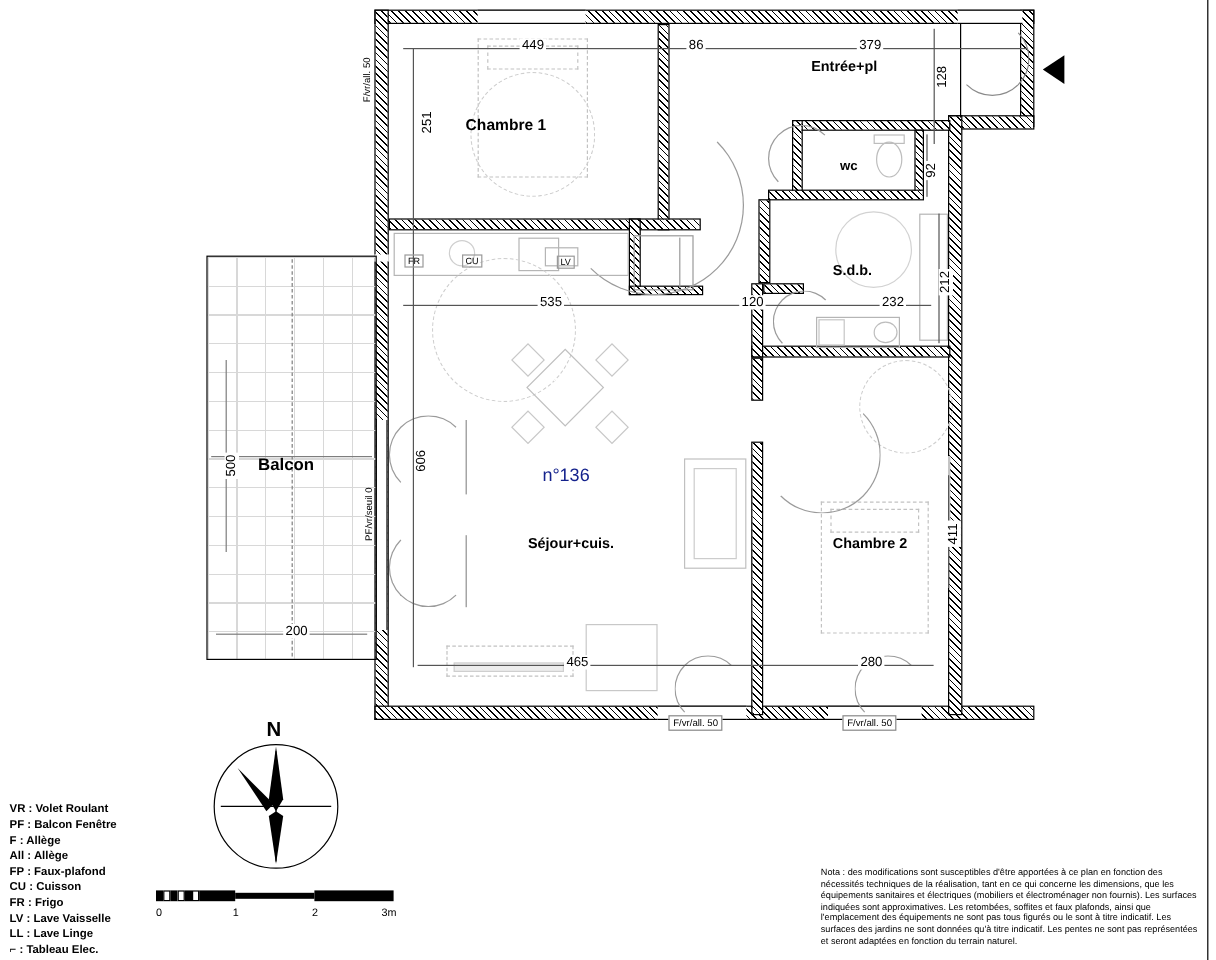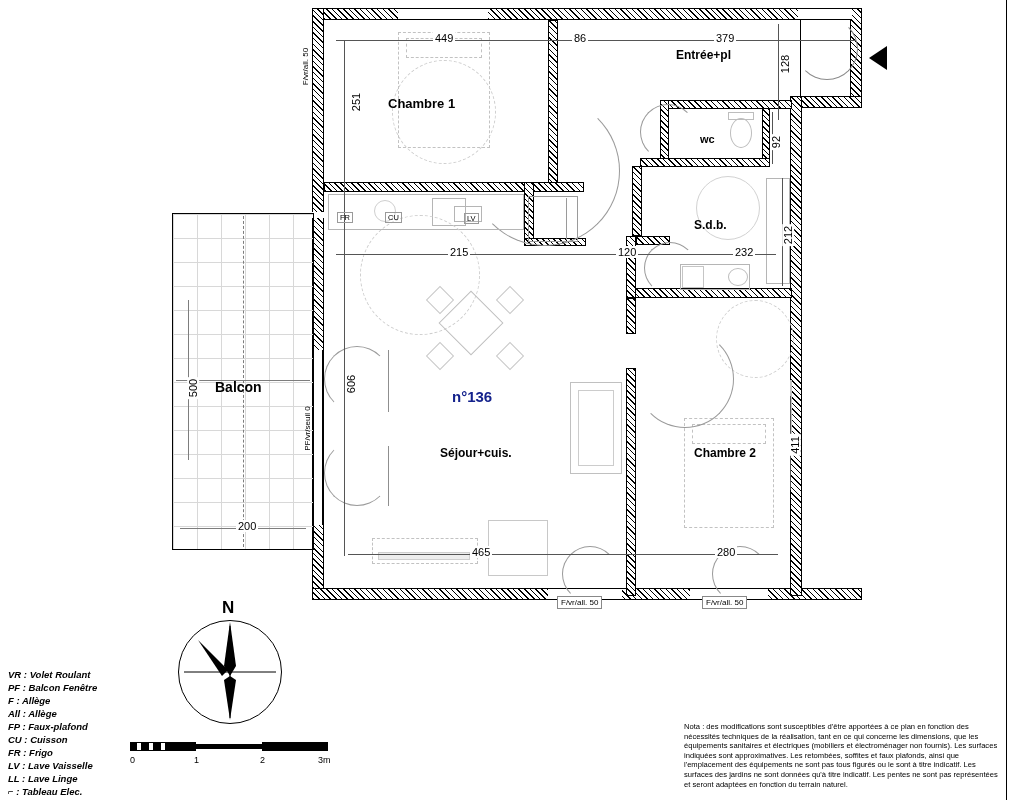--- a/index.html
+++ b/index.html
@@ -94,34 +94,34 @@
     border: 1px solid #000;
     background:
       repeating-linear-gradient(to right, #d8d8d8 0 1px, transparent 1px 24px),
       repeating-linear-gradient(to bottom, #d8d8d8 0 1px, transparent 1px 24px);
   }
 
   
   #unit-number {
     position: absolute;
     left: 452px; top: 388px;
-    font-size: 15px; font-weight: bold;
+    font-size: 15px; font-weight: normal;
     color: #14228c;
   }
 
   
   #legend {
     position: absolute;
     left: 8px; top: 668px;
     font-size: 9.5px;
     font-weight: bold;
     line-height: 13px;
     color: #000;
   }
-  #legend div { white-space: nowrap; font-style: italic; }
+  #legend div { white-space: nowrap; }
 
   
   #nota {
     position: absolute;
     left: 684px; top: 722px;
     width: 322px;
     font-size: 7.6px;
     line-height: 9.6px;
     color: #000;
     text-align: left;
@@ -288,21 +288,21 @@
 
   <div id="unit-number">n°136</div>
 
   <div class="tiny-label" style="left:337px; top:212px; border:1px solid #9a9a9a; padding:0 2px; font-size:7.5px;">FR</div>
   <div class="tiny-label" style="left:385px; top:212px; border:1px solid #9a9a9a; padding:0 2px; font-size:7.5px;">CU</div>
   <div class="tiny-label" style="left:464px; top:213px; border:1px solid #9a9a9a; padding:0 2px; font-size:7.5px;">LV</div>
 
   <div class="dim-label" style="left:433px; top:32px;">449</div>
   <div class="dim-label" style="left:572px; top:32px;">86</div>
   <div class="dim-label" style="left:714px; top:32px;">379</div>
-  <div class="dim-label" style="left:448px; top:246px;">215</div>
+  <div class="dim-label" style="left:448px; top:246px;">535</div>
   <div class="dim-label" style="left:616px; top:246px;">120</div>
   <div class="dim-label" style="left:733px; top:246px;">232</div>
   <div class="dim-label" style="left:236px; top:520px;">200</div>
   <div class="dim-label" style="left:470px; top:546px;">465</div>
   <div class="dim-label" style="left:715px; top:546px;">280</div>
 
   <div class="dim-label vert" style="left:345px; top:96px; transform:rotate(-90deg);">251</div>
   <div class="dim-label vert" style="left:774px; top:58px; transform:rotate(-90deg);">128</div>
   <div class="dim-label vert" style="left:768px; top:136px; transform:rotate(-90deg);">92</div>
   <div class="dim-label vert" style="left:777px; top:229px; transform:rotate(-90deg);">212</div>

